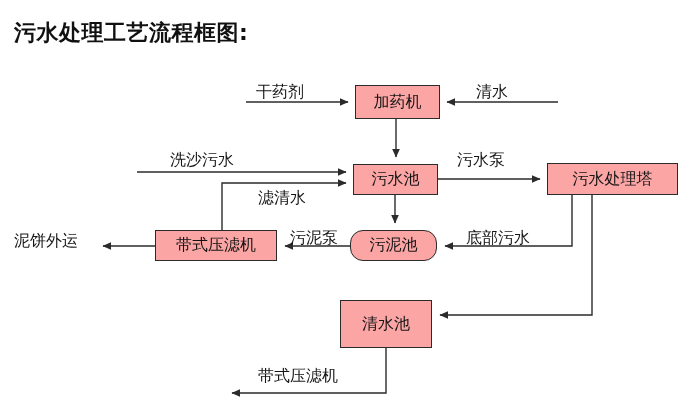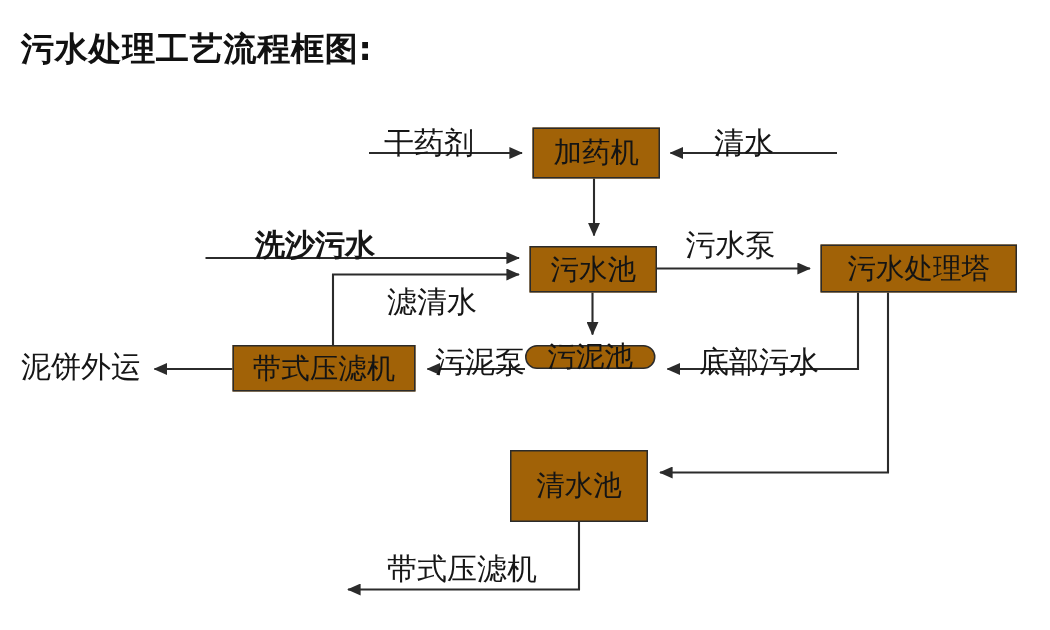--- a/index.html
+++ b/index.html
@@ -34,31 +34,31 @@
     position: absolute;
     left: 0;
     top: 0;
     width: 700px;
     height: 420px;
   }
   .node-box {
     position: absolute;
     box-sizing: border-box;
     border: 1.4px solid #2b2b2b;
-    background: #a16207;
+    background: #fca5a5;
     display: flex;
     align-items: center;
     justify-content: center;
-    font-size: 19px;
+    font-size: 16px;
     color: #141414;
     white-space: nowrap;
   }
   .edge-label {
     position: absolute;
-    font-size: 20px;
+    font-size: 16px;
     color: #161616;
     white-space: nowrap;
     background: transparent;
   }
 </style>
 </head>
 <body>
 
 <div id="diagram-root">
 
@@ -96,27 +96,27 @@
 
       <path d="M386,331 L386,393 L232,393" marker-end="url(#ah)"></path>
     </g>
   </svg>
 
   <div id="node-layer">
       <div class="node-box" style="left: 355px; top: 85px; width: 85px; height: 34px;">加药机</div>
       <div class="node-box" style="left: 353px; top: 164px; width: 85px; height: 31px;">污水池</div>
       <div class="node-box" style="left: 547px; top: 163px; width: 131px; height: 32px;">污水处理塔</div>
       <div class="node-box" style="left: 155px; top: 230px; width: 122px; height: 31px;">带式压滤机</div>
-      <div class="node-box" style="left: 350px; top: 230px; width: 87px; height: 16px; border-radius: 13px;">污泥池</div>
+      <div class="node-box" style="left: 350px; top: 230px; width: 87px; height: 31px; border-radius: 13px;">污泥池</div>
       <div class="node-box" style="left: 340px; top: 300px; width: 92px; height: 48px;">清水池</div>
     </div>
   <div id="label-layer">
       <div class="edge-label" style="left: 256px; top: 82px;">干药剂</div>
       <div class="edge-label" style="left: 476px; top: 82px; text-align: center;">清水</div>
-      <div class="edge-label" style="left: 170px; top: 150px; font-weight: bold;">洗沙污水</div>
+      <div class="edge-label" style="left: 170px; top: 150px;">洗沙污水</div>
       <div class="edge-label" style="left: 258px; top: 188px;">滤清水</div>
       <div class="edge-label" style="left: 457px; top: 150px;">污水泵</div>
       <div class="edge-label" style="left: 290px; top: 228px;">污泥泵</div>
       <div class="edge-label" style="left: 466px; top: 228px;">底部污水</div>
       <div class="edge-label" style="left: 14px; top: 231px;">泥饼外运</div>
       <div class="edge-label" style="left: 258px; top: 366px;">带式压滤机</div>
     </div>
 
 </div>
 

